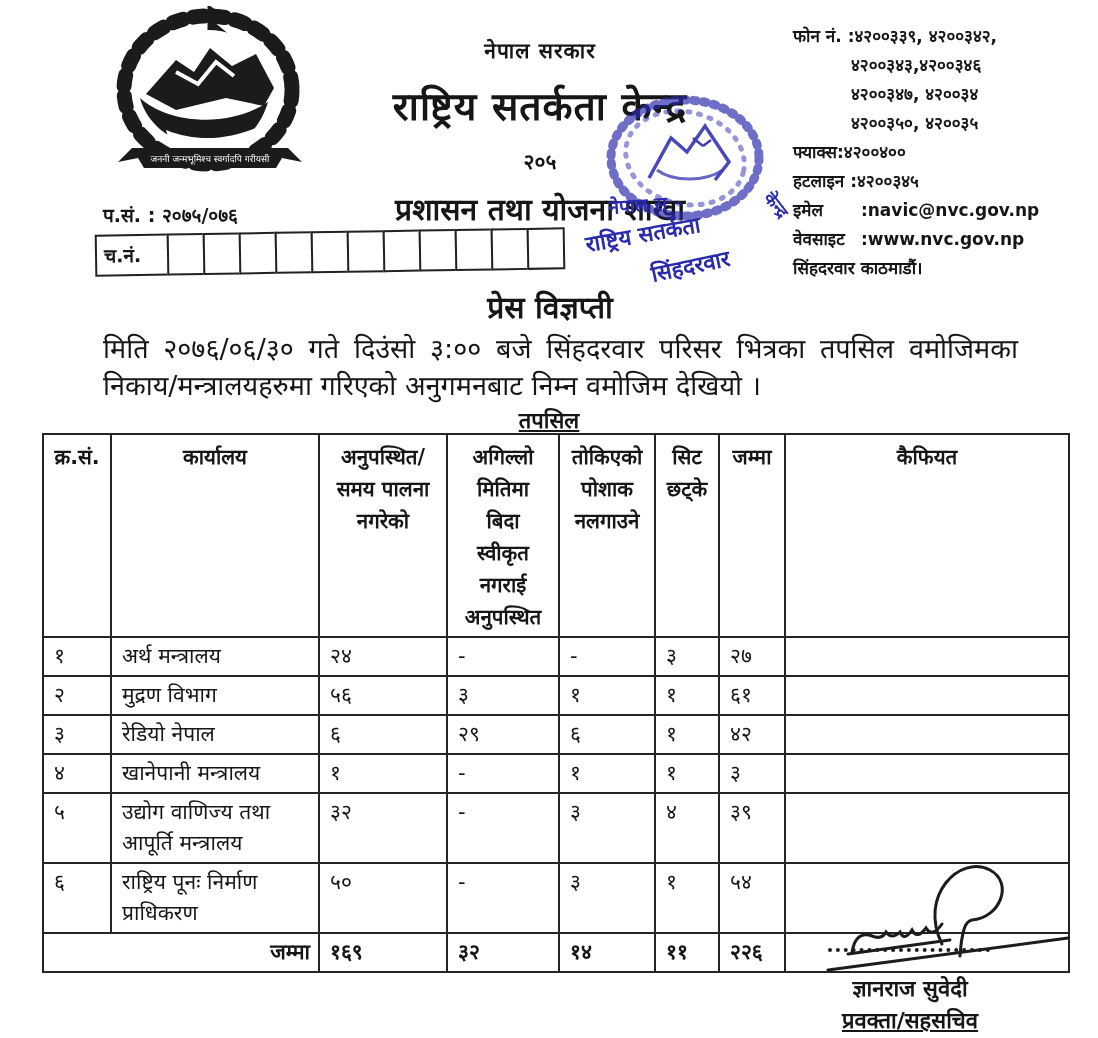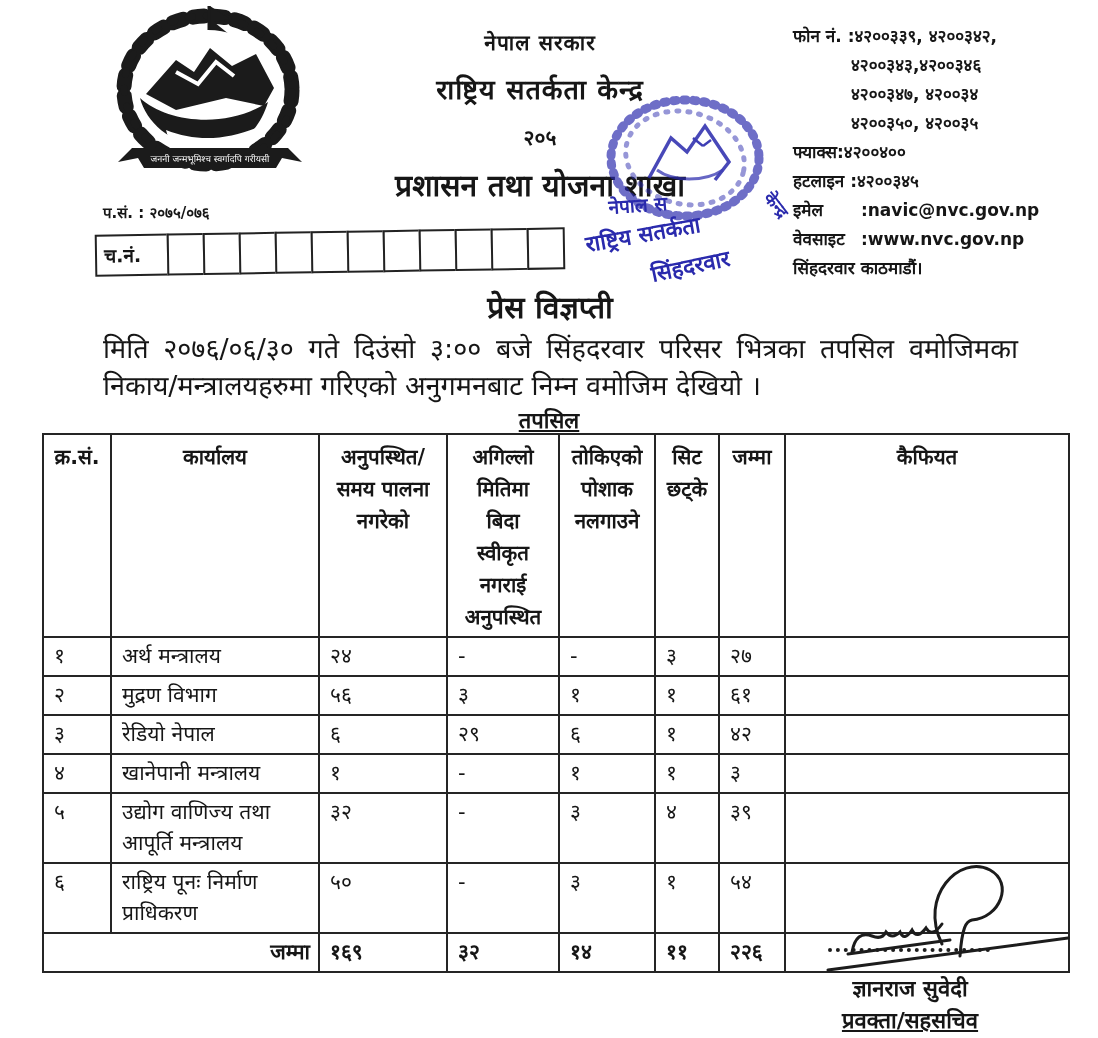--- a/index.html
+++ b/index.html
@@ -8,35 +8,35 @@
     position:relative;
     background:#ffffff;
     font-family:"DejaVu Sans","Liberation Sans",sans-serif;
     color:#161616;
     overflow:hidden;
   }
 
   
   .logo { position:absolute; left:106px; top:2px; width:208px; height:186px; }
 
-  .head-center { position:absolute; left:310px; top:28px; width:460px; text-align:center; }
+  .head-center { position:absolute; left:310px; top:36px; width:460px; text-align:center; }
   .gov-line   { font-size:21px; font-weight:600; letter-spacing:1px; }
-  .org-line   { font-size:27px; font-weight:700; margin-top:14px; letter-spacing:1px; }
+  .org-line   { font-size:39px; font-weight:700; margin-top:14px; letter-spacing:1px; }
   .year-line  { font-size:21px; font-weight:600; margin-top:16px; }
   .dept-line  { font-size:30px; font-weight:600; margin-top:13px; }
 
   .stamp { position:absolute; left:565px; top:86px; width:240px; height:210px; z-index:5; pointer-events:none; }
 
   .contact { position:absolute; left:793px; top:22px; width:300px; font-size:17px; font-weight:600; line-height:29px; }
   .contact .indent { padding-left:58px; }
   .contact .pair span { display:inline-block; }
   .contact .lbl { min-width:62px; }
 
   
-  .refnum { position:absolute; left:103px; top:202px; font-size:15px; font-weight:600; }
+  .refnum { position:absolute; left:103px; top:202px; font-size:19px; font-weight:600; }
   .chn-row { position:absolute; left:95px; top:231px; display:flex; transform:rotate(-0.9deg); }
   .chn-label { width:74px; height:42px; border:2px solid #222; font-size:19px; font-weight:600;
                line-height:38px; padding-left:7px; background:#fff; }
   .chn-box   { width:38px; height:42px; border:2px solid #222; margin-left:-2px; background:#fff; }
 
   
   .press-title { position:absolute; left:300px; top:286px; width:500px; text-align:center;
                  font-size:30px; font-weight:700; }
   .body-text { position:absolute; left:103px; top:330px; width:915px; font-size:27px; line-height:37px; }
   .body-text .l1 { text-align:justify; text-align-last:justify; }

